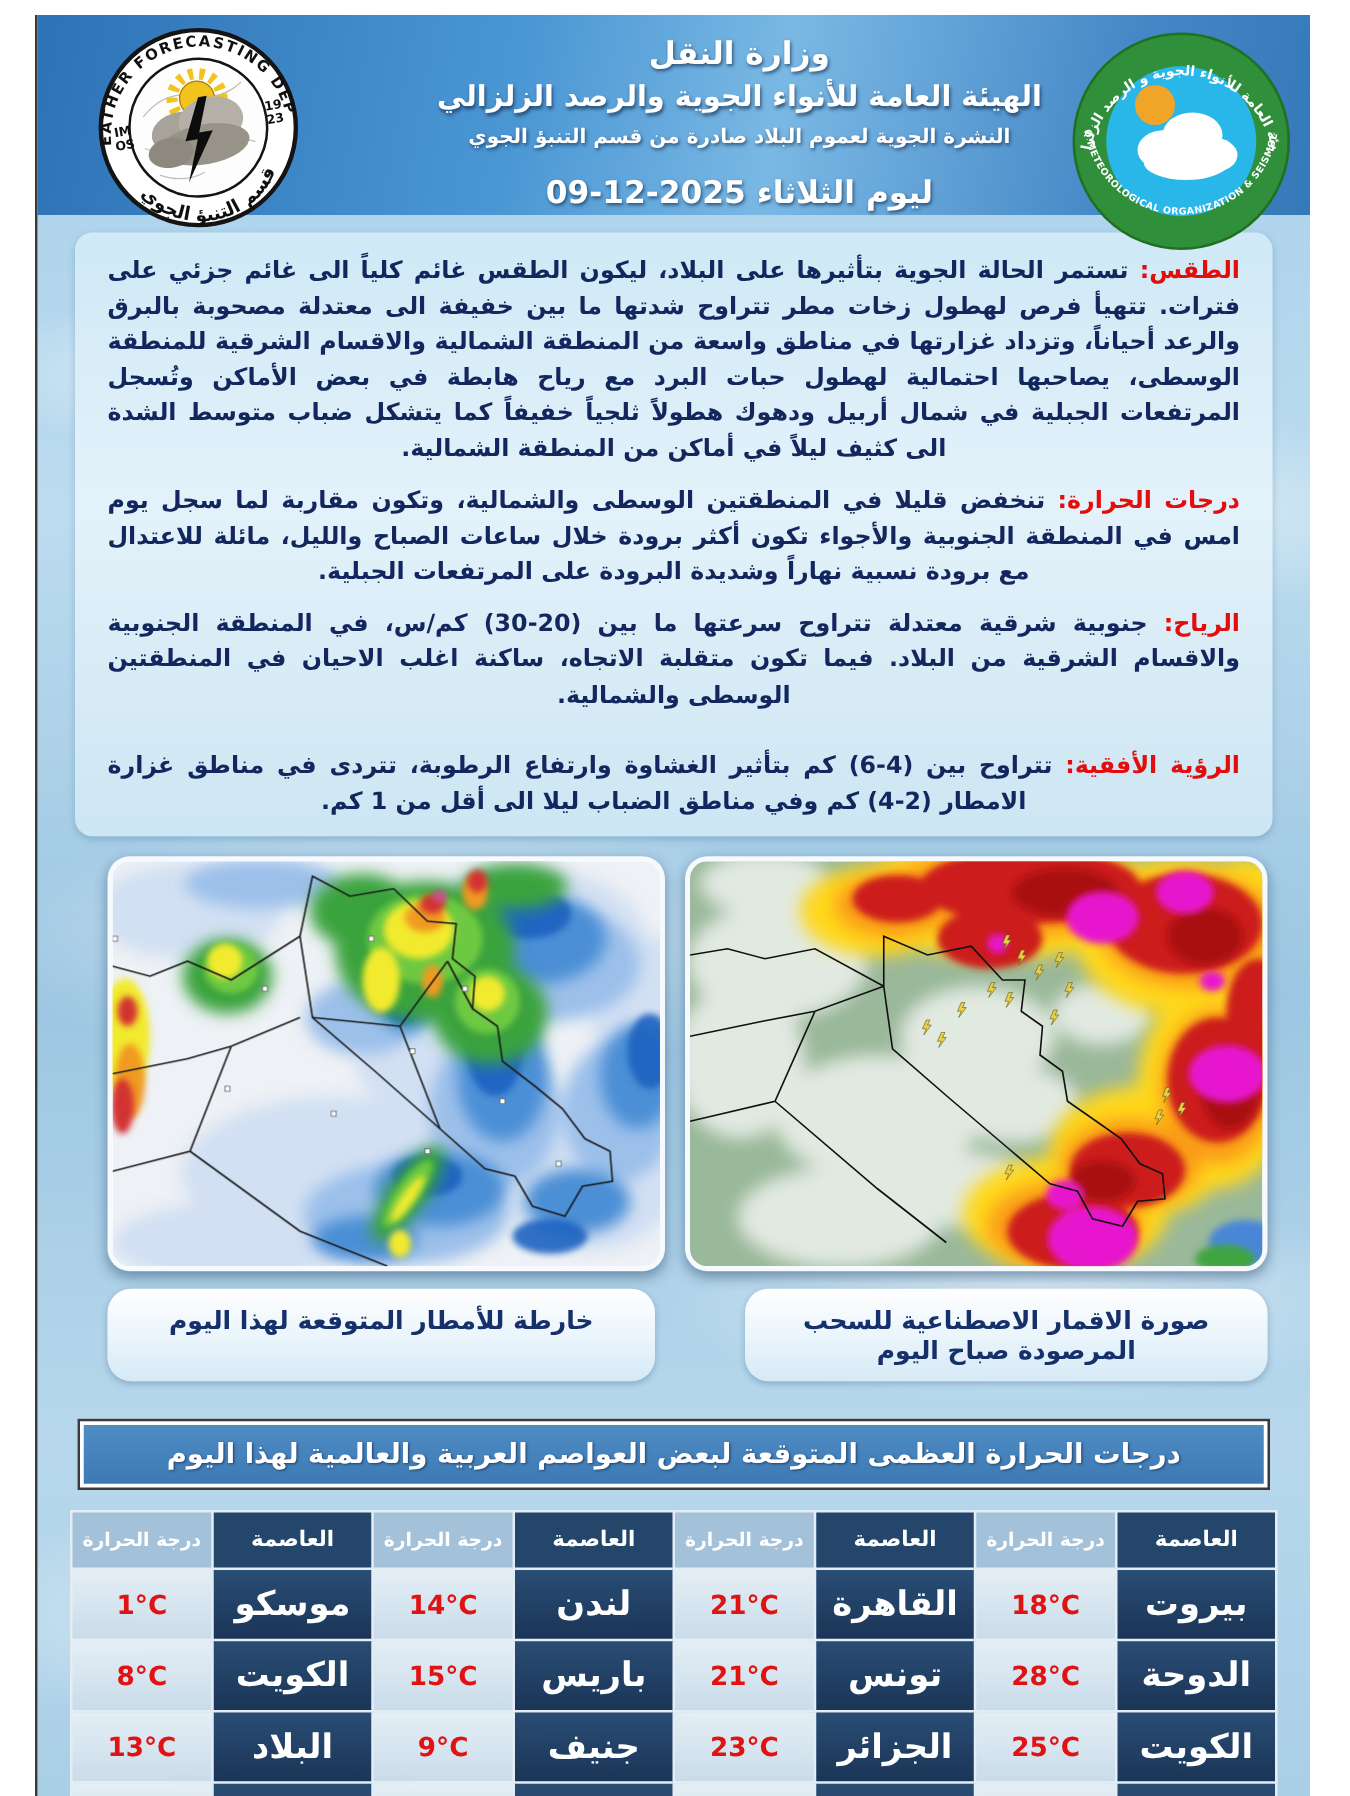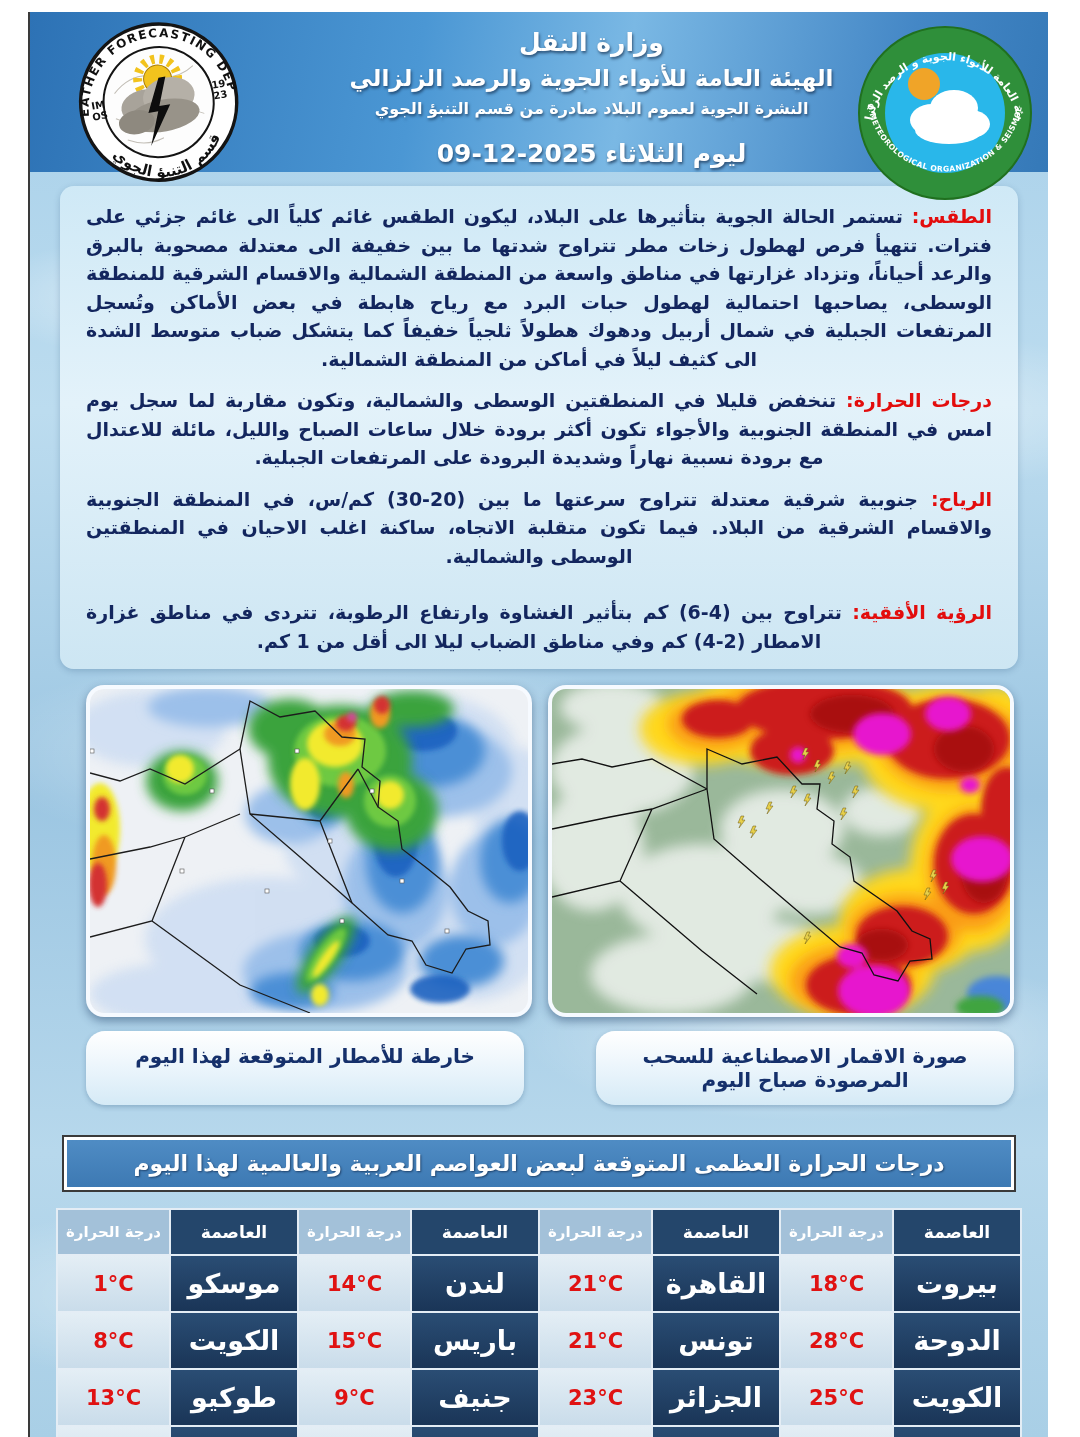--- a/index.html
+++ b/index.html
@@ -386,21 +386,21 @@
         <td class="cap-c">الكويت</td>
         <td class="tmp-c">8°C</td>
       </tr>
       <tr>
         <td class="cap-c">الكويت</td>
         <td class="tmp-c">25°C</td>
         <td class="cap-c">الجزائر</td>
         <td class="tmp-c">23°C</td>
         <td class="cap-c">جنيف</td>
         <td class="tmp-c">9°C</td>
-        <td class="cap-c">طوكيو</td>
+        <td class="cap-c">البلاد</td>
         <td class="tmp-c">13°C</td>
       </tr>
       <tr>
         <td class="cap-c">ابو ظبي</td>
         <td class="tmp-c">30°C</td>
         <td class="cap-c">الرباط</td>
         <td class="tmp-c">22°C</td>
         <td class="cap-c">واشنطن</td>
         <td class="tmp-c">10°C</td>
         <td class="cap-c">برلين</td>

